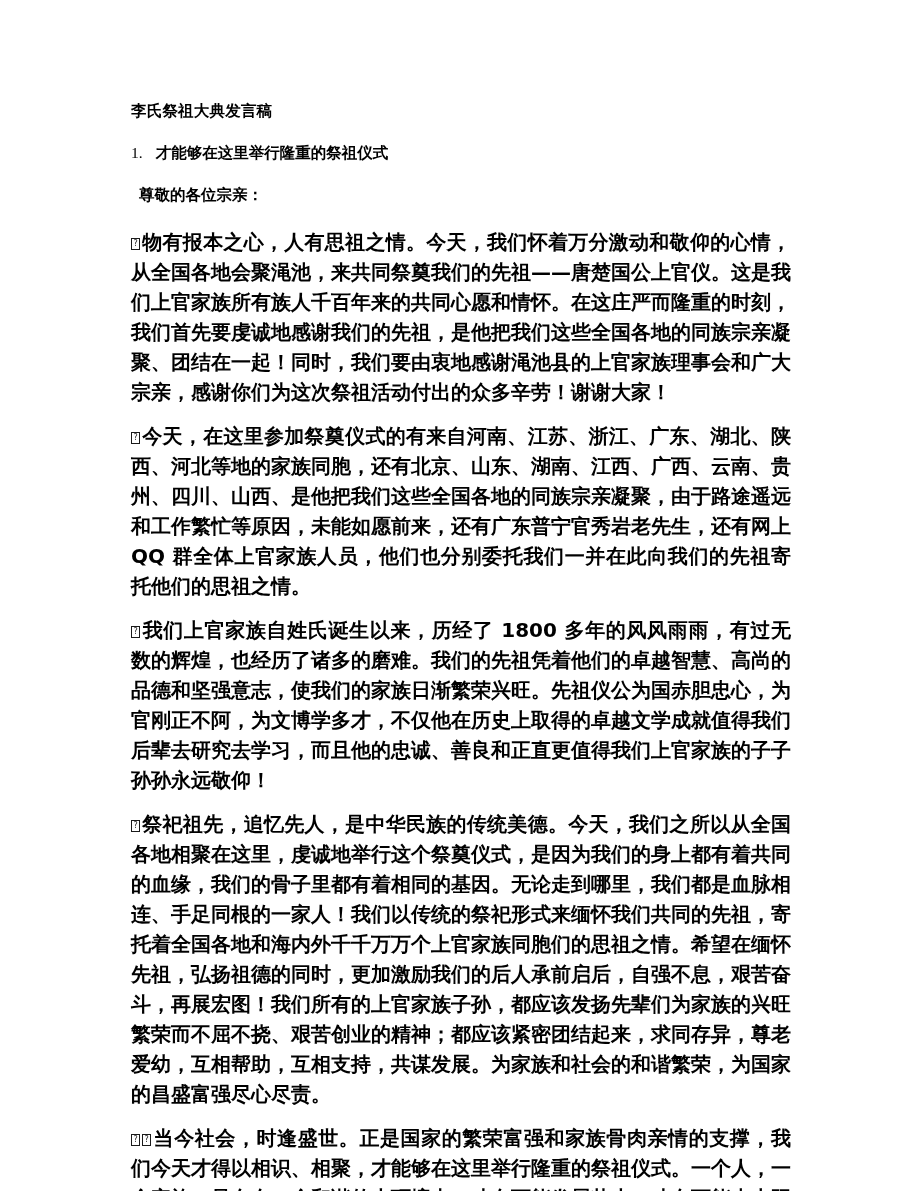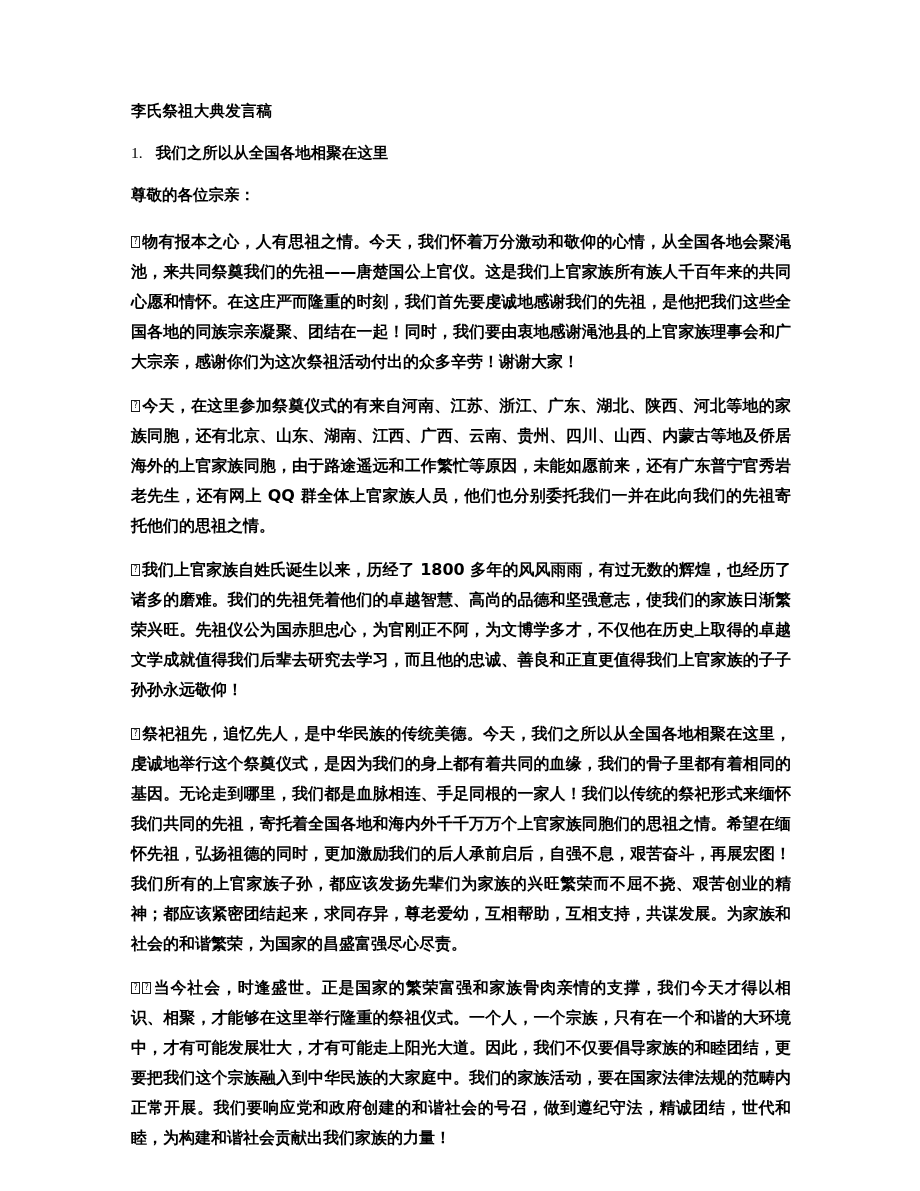--- a/index.html
+++ b/index.html
@@ -56,26 +56,26 @@
     flex: 0 0 auto;
   }
   .list-text {
     flex: 1 1 auto;
   }
 
   .salutation {
     font-size: 15.5px;
     font-weight: bold;
     line-height: 20px;
-    margin: 0 0 22px 0;
+    margin: 0 0 22px 8px;
     white-space: pre-wrap;
   }
 
   .para {
-    font-size: 16px;
+    font-size: 20px;
     font-weight: bold;
     line-height: 30px;
     margin: 0 0 14px 0;
     text-align: justify;
     text-justify: inter-character;
     white-space: pre-wrap;
     word-break: break-all;
   }
 
   
@@ -108,28 +108,28 @@
 </head>
 <body>
 
 <div class="page">
   <div class="content">
 
     <div class="doc-title">李氏祭祖大典发言稿</div>
 
     <div class="list-item">
       <span class="list-num">1.</span>
-      <span class="list-text">我们之所以从全国各地相聚在这里</span>
+      <span class="list-text">才能够在这里举行隆重的祭祖仪式</span>
     </div>
 
     <div class="salutation">尊敬的各位宗亲：</div>
 
 
     <div id="paragraph-host">
         <div class="para"><span class="tofu"></span><span>物有报本之心，人有思祖之情。今天，我们怀着万分激动和敬仰的心情，从全国各地会聚渑池，来共同祭奠我们的先祖——唐楚国公上官仪。这是我们上官家族所有族人千百年来的共同心愿和情怀。在这庄严而隆重的时刻，我们首先要虔诚地感谢我们的先祖，是他把我们这些全国各地的同族宗亲凝聚、团结在一起！同时，我们要由衷地感谢渑池县的上官家族理事会和广大宗亲，感谢你们为这次祭祖活动付出的众多辛劳！谢谢大家！</span></div>
-        <div class="para"><span class="tofu"></span><span>今天，在这里参加祭奠仪式的有来自河南、江苏、浙江、广东、湖北、陕西、河北等地的家族同胞，还有北京、山东、湖南、江西、广西、云南、贵州、四川、山西、内蒙古等地及侨居海外的上官家族同胞，由于路途遥远和工作繁忙等原因，未能如愿前来，还有广东普宁官秀岩老先生，还有网上 QQ 群全体上官家族人员，他们也分别委托我们一并在此向我们的先祖寄托他们的思祖之情。</span></div>
+        <div class="para"><span class="tofu"></span><span>今天，在这里参加祭奠仪式的有来自河南、江苏、浙江、广东、湖北、陕西、河北等地的家族同胞，还有北京、山东、湖南、江西、广西、云南、贵州、四川、山西、是他把我们这些全国各地的同族宗亲凝聚，由于路途遥远和工作繁忙等原因，未能如愿前来，还有广东普宁官秀岩老先生，还有网上 QQ 群全体上官家族人员，他们也分别委托我们一并在此向我们的先祖寄托他们的思祖之情。</span></div>
         <div class="para"><span class="tofu"></span><span>我们上官家族自姓氏诞生以来，历经了 1800 多年的风风雨雨，有过无数的辉煌，也经历了诸多的磨难。我们的先祖凭着他们的卓越智慧、高尚的品德和坚强意志，使我们的家族日渐繁荣兴旺。先祖仪公为国赤胆忠心，为官刚正不阿，为文博学多才，不仅他在历史上取得的卓越文学成就值得我们后辈去研究去学习，而且他的忠诚、善良和正直更值得我们上官家族的子子孙孙永远敬仰！</span></div>
         <div class="para"><span class="tofu"></span><span>祭祀祖先，追忆先人，是中华民族的传统美德。今天，我们之所以从全国各地相聚在这里，虔诚地举行这个祭奠仪式，是因为我们的身上都有着共同的血缘，我们的骨子里都有着相同的基因。无论走到哪里，我们都是血脉相连、手足同根的一家人！我们以传统的祭祀形式来缅怀我们共同的先祖，寄托着全国各地和海内外千千万万个上官家族同胞们的思祖之情。希望在缅怀先祖，弘扬祖德的同时，更加激励我们的后人承前启后，自强不息，艰苦奋斗，再展宏图！我们所有的上官家族子孙，都应该发扬先辈们为家族的兴旺繁荣而不屈不挠、艰苦创业的精神；都应该紧密团结起来，求同存异，尊老爱幼，互相帮助，互相支持，共谋发展。为家族和社会的和谐繁荣，为国家的昌盛富强尽心尽责。</span></div>
         <div class="para"><span class="tofu"></span><span class="tofu"></span><span>当今社会，时逢盛世。正是国家的繁荣富强和家族骨肉亲情的支撑，我们今天才得以相识、相聚，才能够在这里举行隆重的祭祖仪式。一个人，一个宗族，只有在一个和谐的大环境中，才有可能发展壮大，才有可能走上阳光大道。因此，我们不仅要倡导家族的和睦团结，更要把我们这个宗族融入到中华民族的大家庭中。我们的家族活动，要在国家法律法规的范畴内正常开展。我们要响应党和政府创建的和谐社会的号召，做到遵纪守法，精诚团结，世代和睦，为构建和谐社会贡献出我们家族的力量！</span></div>
       </div>
 
   </div>
 </div>
 
 </body></html>

